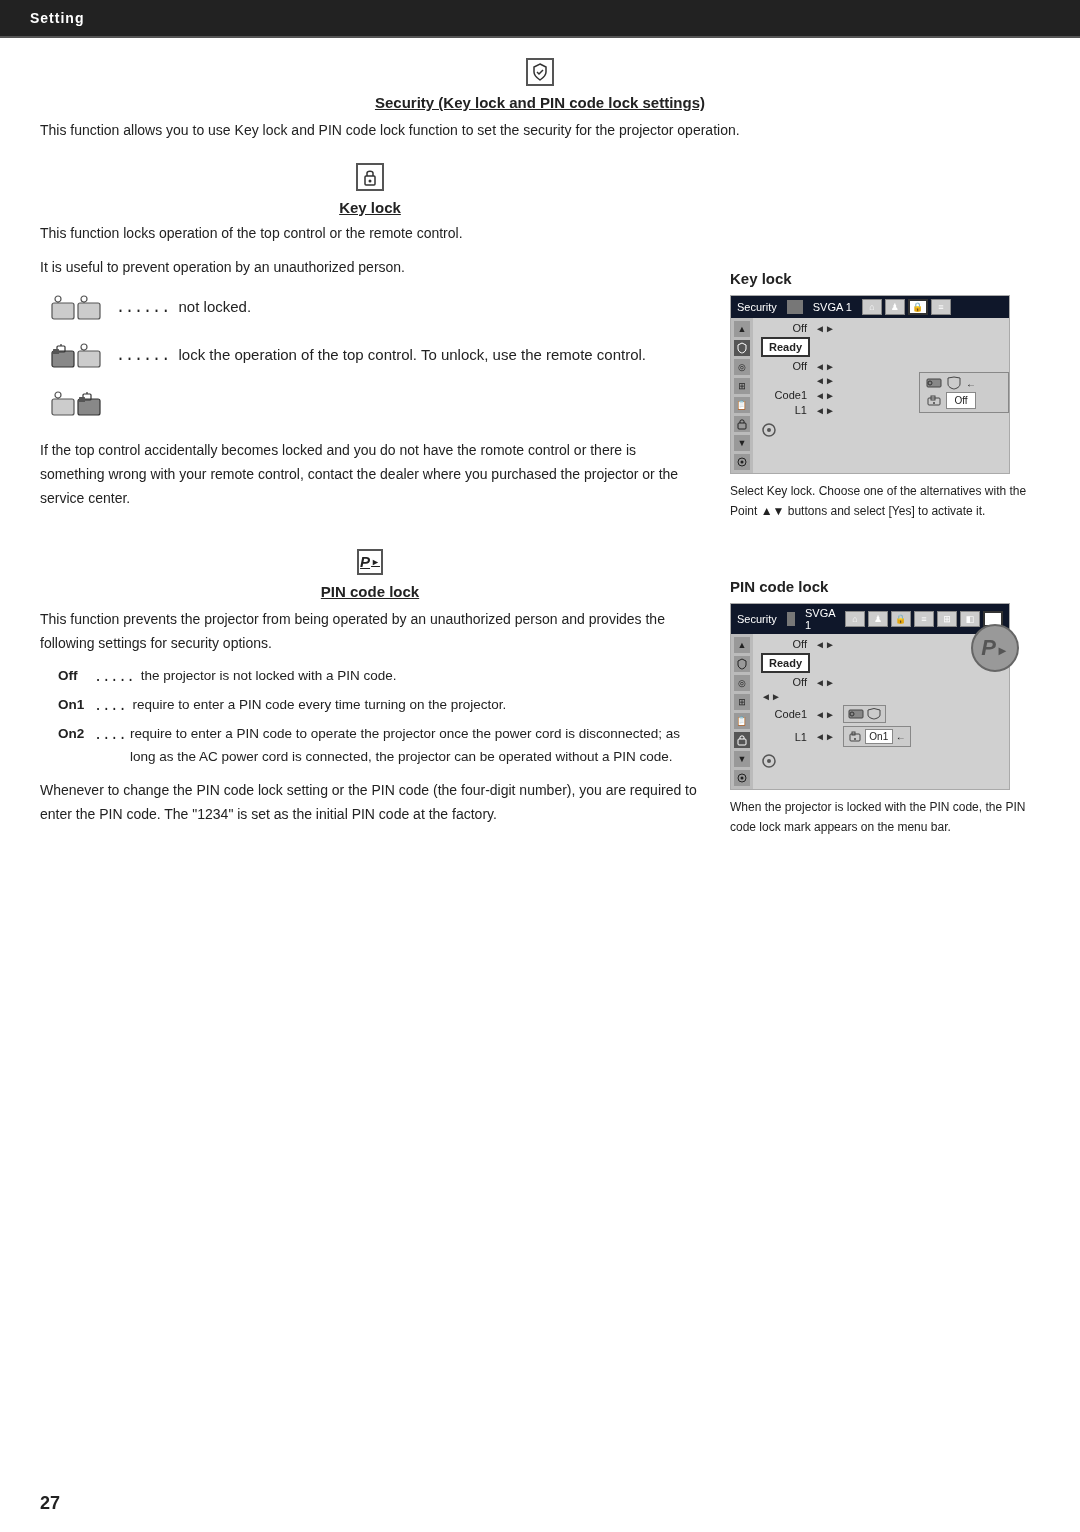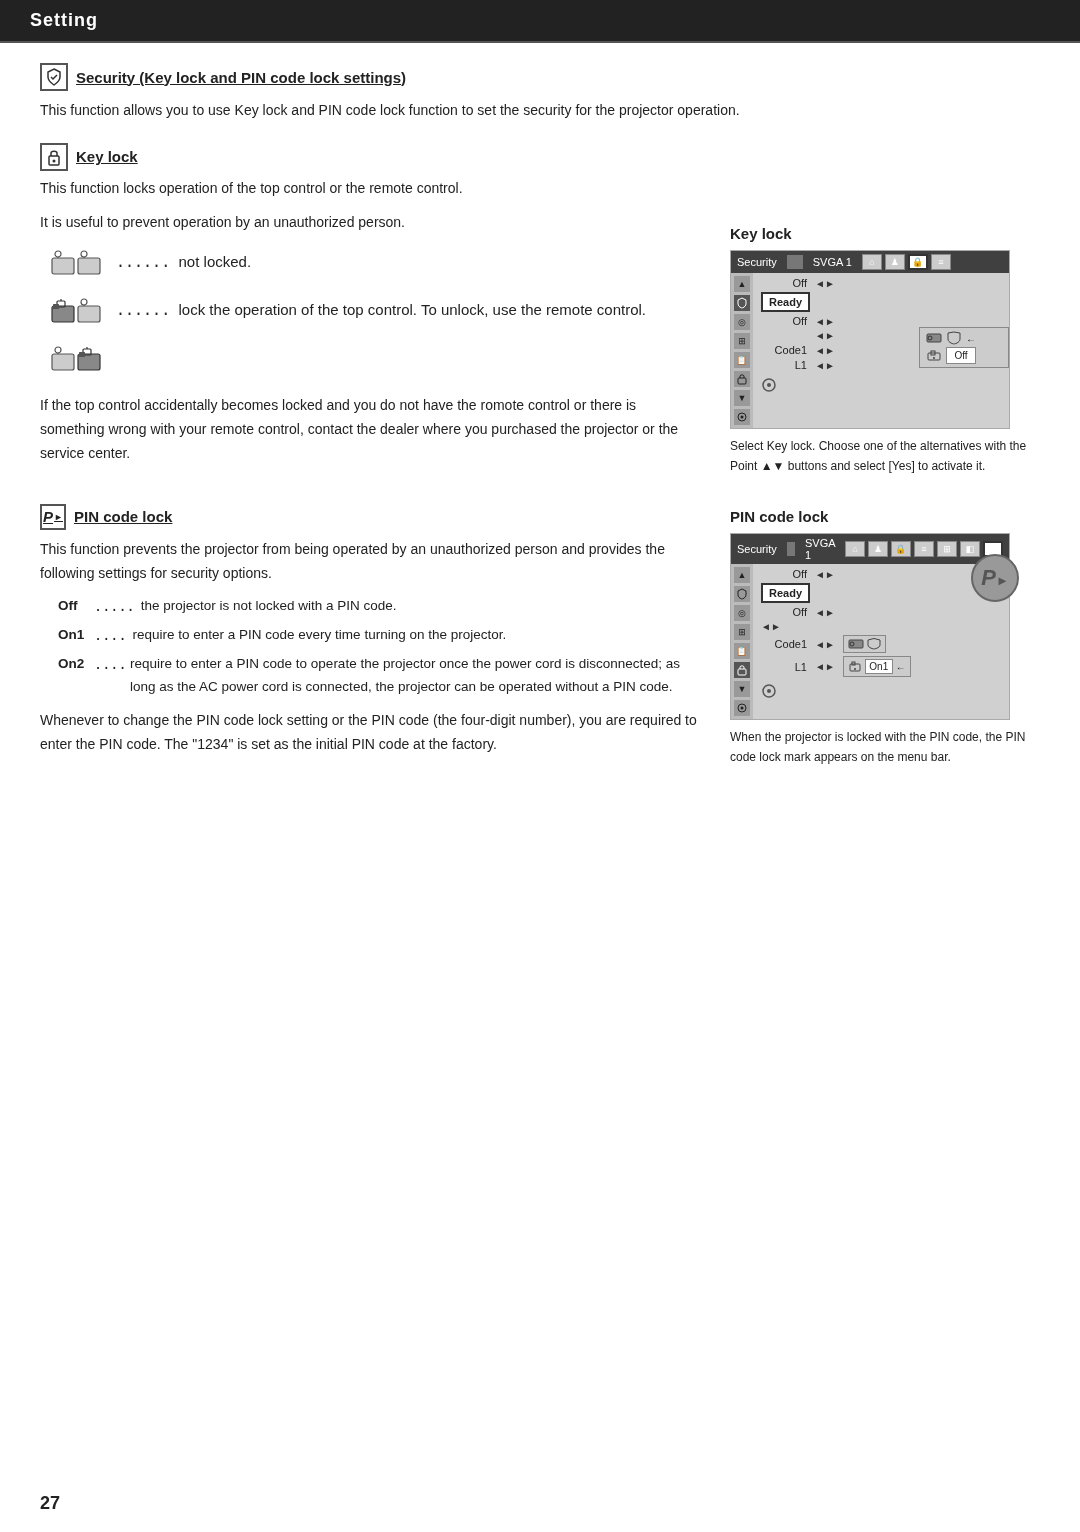--- a/index.html
+++ b/index.html
@@ -12,38 +12,39 @@
       color: #222;
       position: relative;
       overflow: hidden;
     }
 
     
     .page-header {
       background: #222;
       color: #fff;
       padding: 10px 30px;
-      font-size: 18px;
+      font-size: 14px;
       font-weight: bold;
       letter-spacing: 1px;
     }
     .header-line {
       height: 2px;
       background: #555;
       margin: 0 0 0 0;
     }
 
     
     .section-title {
       display: flex;
       align-items: center;
       gap: 8px;
       font-weight: bold;
       font-size: 15px;
       margin-bottom: 8px;
+      flex-direction: column;
     }
     .section-title .icon-box {
       width: 28px;
       height: 28px;
       border: 2px solid #555;
       display: flex;
       align-items: center;
       justify-content: center;
       font-size: 16px;
       flex-shrink: 0;
@@ -86,21 +87,21 @@
     .menu-screenshot {
       border: 1px solid #aaa;
       background: #e8e8e8;
       width: 280px;
       font-size: 11px;
       margin-bottom: 8px;
     }
     .menu-header-bar {
       display: flex;
       align-items: center;
-      background: #404040;
+      background: #0f172a;
       color: #fff;
       padding: 3px 6px;
       font-size: 11px;
       gap: 6px;
     }
     .menu-icons-bar {
       display: flex;
       align-items: center;
       gap: 3px;
     }

